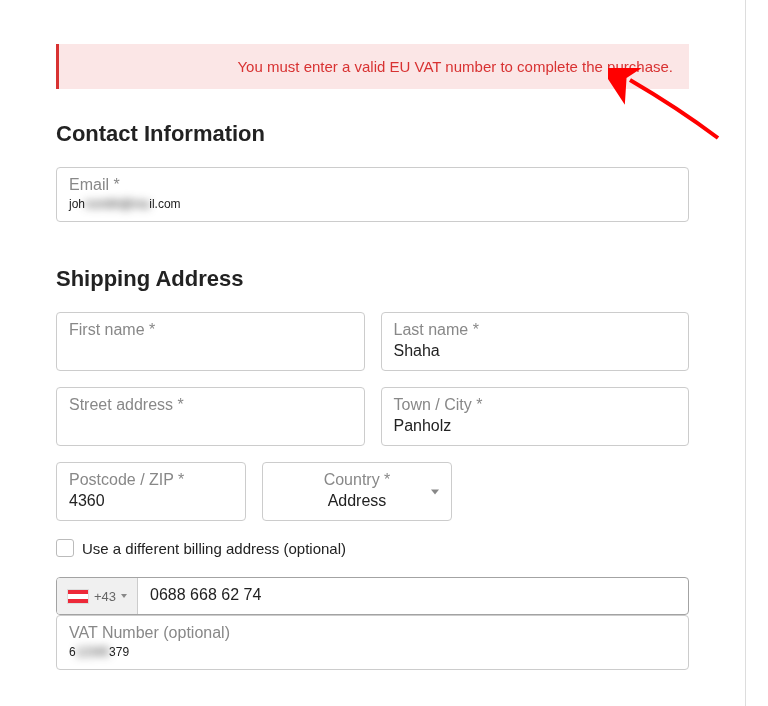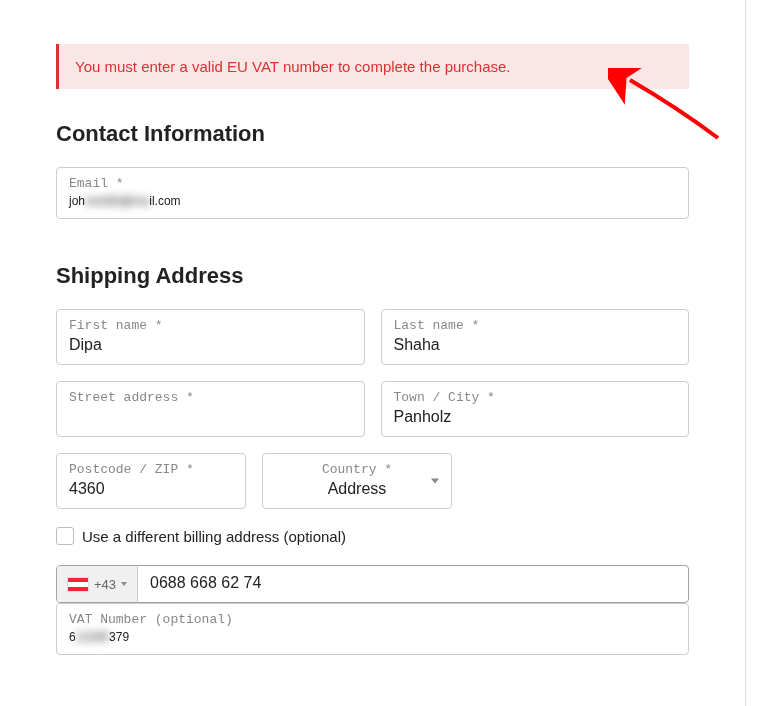--- a/index.html
+++ b/index.html
@@ -16,40 +16,40 @@
     height: 100%;
     width: 746px;
   }
   .alert {
     background: #fbe6e6;
     border-left: 3px solid #d83232;
     padding: 14px 16px;
     color: #d83232;
     font-size: 15px;
     margin-bottom: 32px;
+    text-align: right;
   }
   h2.section-title {
     font-size: 22px;
     font-weight: 600;
     color: #222;
     margin-bottom: 20px;
   }
   .gap { height: 28px; }
   .field {
     border: 1px solid #ccc;
     border-radius: 4px;
     padding: 8px 12px 10px 12px;
     background: #fff;
   }
   .field-label {
-    font-size: 13px;
+    font-size: 16px;
     color: #888;
     display: block;
     margin-bottom: 3px;
-    font-family: Liberation Mono, monospace;
   }
   .field-value {
     font-size: 16px;
     color: #222;
     border: none;
     outline: none;
     width: 100%;
     background: transparent;
     padding: 0;
     font-family: inherit;
@@ -157,21 +157,20 @@
     </div>
   </div>
 
   <div class="gap"></div>
 
   <h2 class="section-title">Shipping Address</h2>
 
   <div class="row">
     <div class="field">
       <label class="field-label">First name *</label>
-      <input class="field-value" value="Dipa" style="">
     </div>
     <div class="field">
       <label class="field-label">Last name *</label>
       <input class="field-value" value="Shaha" style="">
     </div>
   </div>
 
   <div class="row">
     <div class="field">
       <label class="field-label">Street address *</label>

